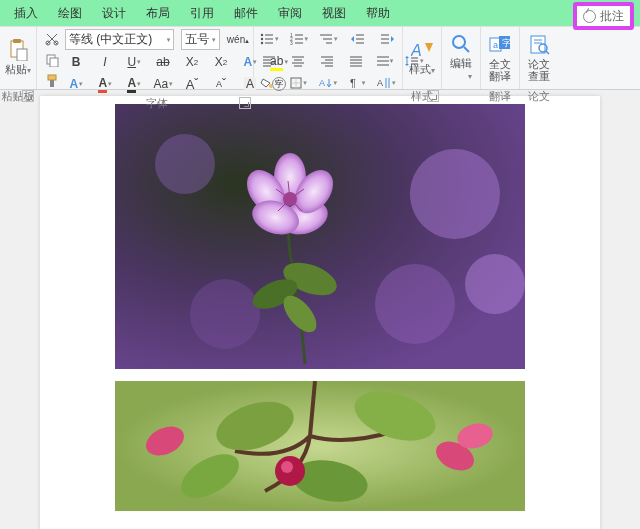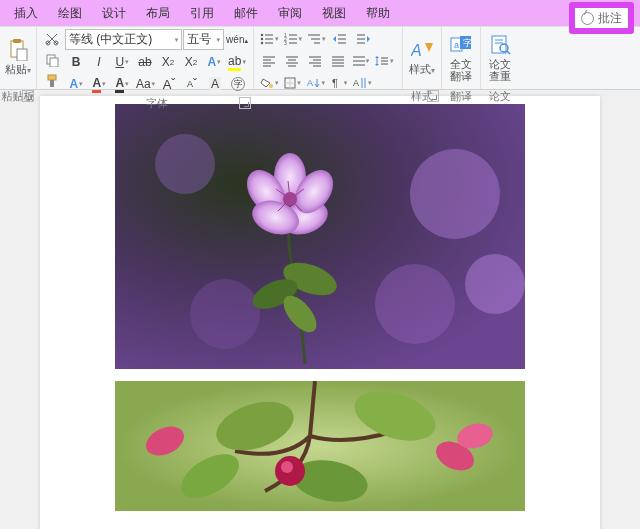--- a/index.html
+++ b/index.html
@@ -1,32 +1,32 @@
 <!DOCTYPE html>
 <html><head>
 <meta charset="utf-8">
 <style>
 html,body{margin:0;padding:0;font-family:"Microsoft YaHei","Segoe UI",sans-serif;font-size:12px;color:#333;background:#fff;width:640px;height:529px;overflow:hidden}
-.menubar{display:flex;align-items:center;height:26px;background:#f0abfc;border-bottom:1px solid #e0e0e0;padding:0 4px;position:relative}
+.menubar{display:flex;align-items:center;height:26px;background:#86efac;border-bottom:1px solid #e0e0e0;padding:0 4px;position:relative}
 .menu-item{padding:0 10px;height:26px;line-height:26px;cursor:pointer;font-size:12px}
-.menu-right{position:absolute;right:6px;top:2px;display:flex;align-items:center;height:20px;border:6px solid #d946ef;border-radius:3px;padding:0 6px;font-size:12px;color:#666;background:#fff;cursor:pointer}
+.menu-right{position:absolute;right:6px;top:2px;display:flex;align-items:center;height:20px;border:4px solid #d946ef;border-radius:3px;padding:0 6px;font-size:12px;color:#666;background:#fff;cursor:pointer}
 .menu-right .ricon{width:11px;height:11px;border:1.3px solid #888;border-radius:50%;display:inline-block;margin-right:4px;position:relative}
 .menu-right .ricon::after{content:"";position:absolute;left:3px;top:-3px;width:1.3px;height:5px;background:#888;transform:rotate(25deg)}
 .ribbon{display:flex;height:62px;background:#f5f6f7;border-bottom:1px solid #d0d0d0}
 .group{border-right:1px solid #e0e0e0;display:flex;flex-direction:column;height:62px}
 .group-body{flex:1;display:flex;align-items:center;padding:2px 4px}
 .group-label{height:14px;line-height:14px;text-align:center;font-size:11px;color:#777;position:relative}
 .launcher{position:absolute;right:2px;bottom:1px;width:10px;height:10px;border:1px solid #bbb;cursor:pointer}
 .launcher::after{content:"";position:absolute;right:1px;bottom:1px;width:4px;height:4px;border-right:1px solid #888;border-bottom:1px solid #888}
 .vbtn{display:flex;flex-direction:column;align-items:center;justify-content:center;width:34px;height:58px;cursor:pointer}
 .vbtn .vicon{width:22px;height:22px;margin-bottom:2px;display:flex;align-items:center;justify-content:center}
 .vbtn .vlabel{font-size:11px;line-height:12px;text-align:right;color:#555}
 .vbtn .dd{font-size:8px;color:#888}
 .col{display:flex;flex-direction:column;gap:1px}
-.row{display:flex;align-items:center;gap:1px}
+.row{display:flex;align-items:center;gap:7px}
 .sbtn{min-width:18px;height:18px;display:flex;align-items:center;justify-content:center;cursor:pointer;border:1px solid transparent;font-size:12px;color:#444;padding:0 1px}
 .dd-arrow{font-size:7px;color:#888;margin-left:1px}
 .combo{height:19px;border:1px solid #c0c0c0;background:#fff;display:flex;align-items:center;padding:0 3px;font-size:12px;color:#333}
 .combo .dd-arrow{margin-left:auto}
 .doc-area{background:#f0f0f0;height:441px;overflow:auto;display:flex;justify-content:center;padding-top:6px}
 .page{background:#fff;width:560px;box-shadow:0 0 4px rgba(0,0,0,.15);padding:4px 0 0 0}
 .img-ph{margin:4px auto 12px auto;display:block}
 .img1{width:410px;height:265px}
 .img2{width:410px;height:130px}
 svg{display:block}
@@ -327,20 +327,34 @@
           </div>
         <div class="vlabel"><span>样式</span><span class="dd">▾</span></div>
       </div>
     </div>
     <div class="group-label">
       <span>样式</span>
       <span class="launcher"></span>
     </div>
   </div>
 
+  <div class="group" style="width:38px">
+    <div class="group-body">
+      <div class="vbtn">
+        <div class="vicon">
+            <svg width="20" height="20">
+              <circle cx="8" cy="8" r="6" fill="none" stroke="#4a90e2" stroke-width="2"></circle>
+              <line x1="13" y1="13" x2="18" y2="18" stroke="#4a90e2" stroke-width="2"></line>
+            </svg>
+          </div>
+        <div class="vlabel"><span>编辑</span><br><span class="dd">▾</span></div>
+      </div>
+    </div>
+    <div class="group-label"></div>
+  </div>
 
   <div class="group" style="width:38px">
     <div class="group-body">
       <div class="vbtn">
         <div class="vicon">
             <svg width="22" height="20">
               <rect x="1" y="3" width="11" height="13" fill="#fff" stroke="#4a90e2"></rect>
               <text x="4" y="13" font-size="9" fill="#4a90e2">a</text>
               <rect x="10" y="1" width="11" height="13" fill="#4a90e2"></rect>
               <text x="13" y="11" font-size="9" fill="#fff">字</text>

